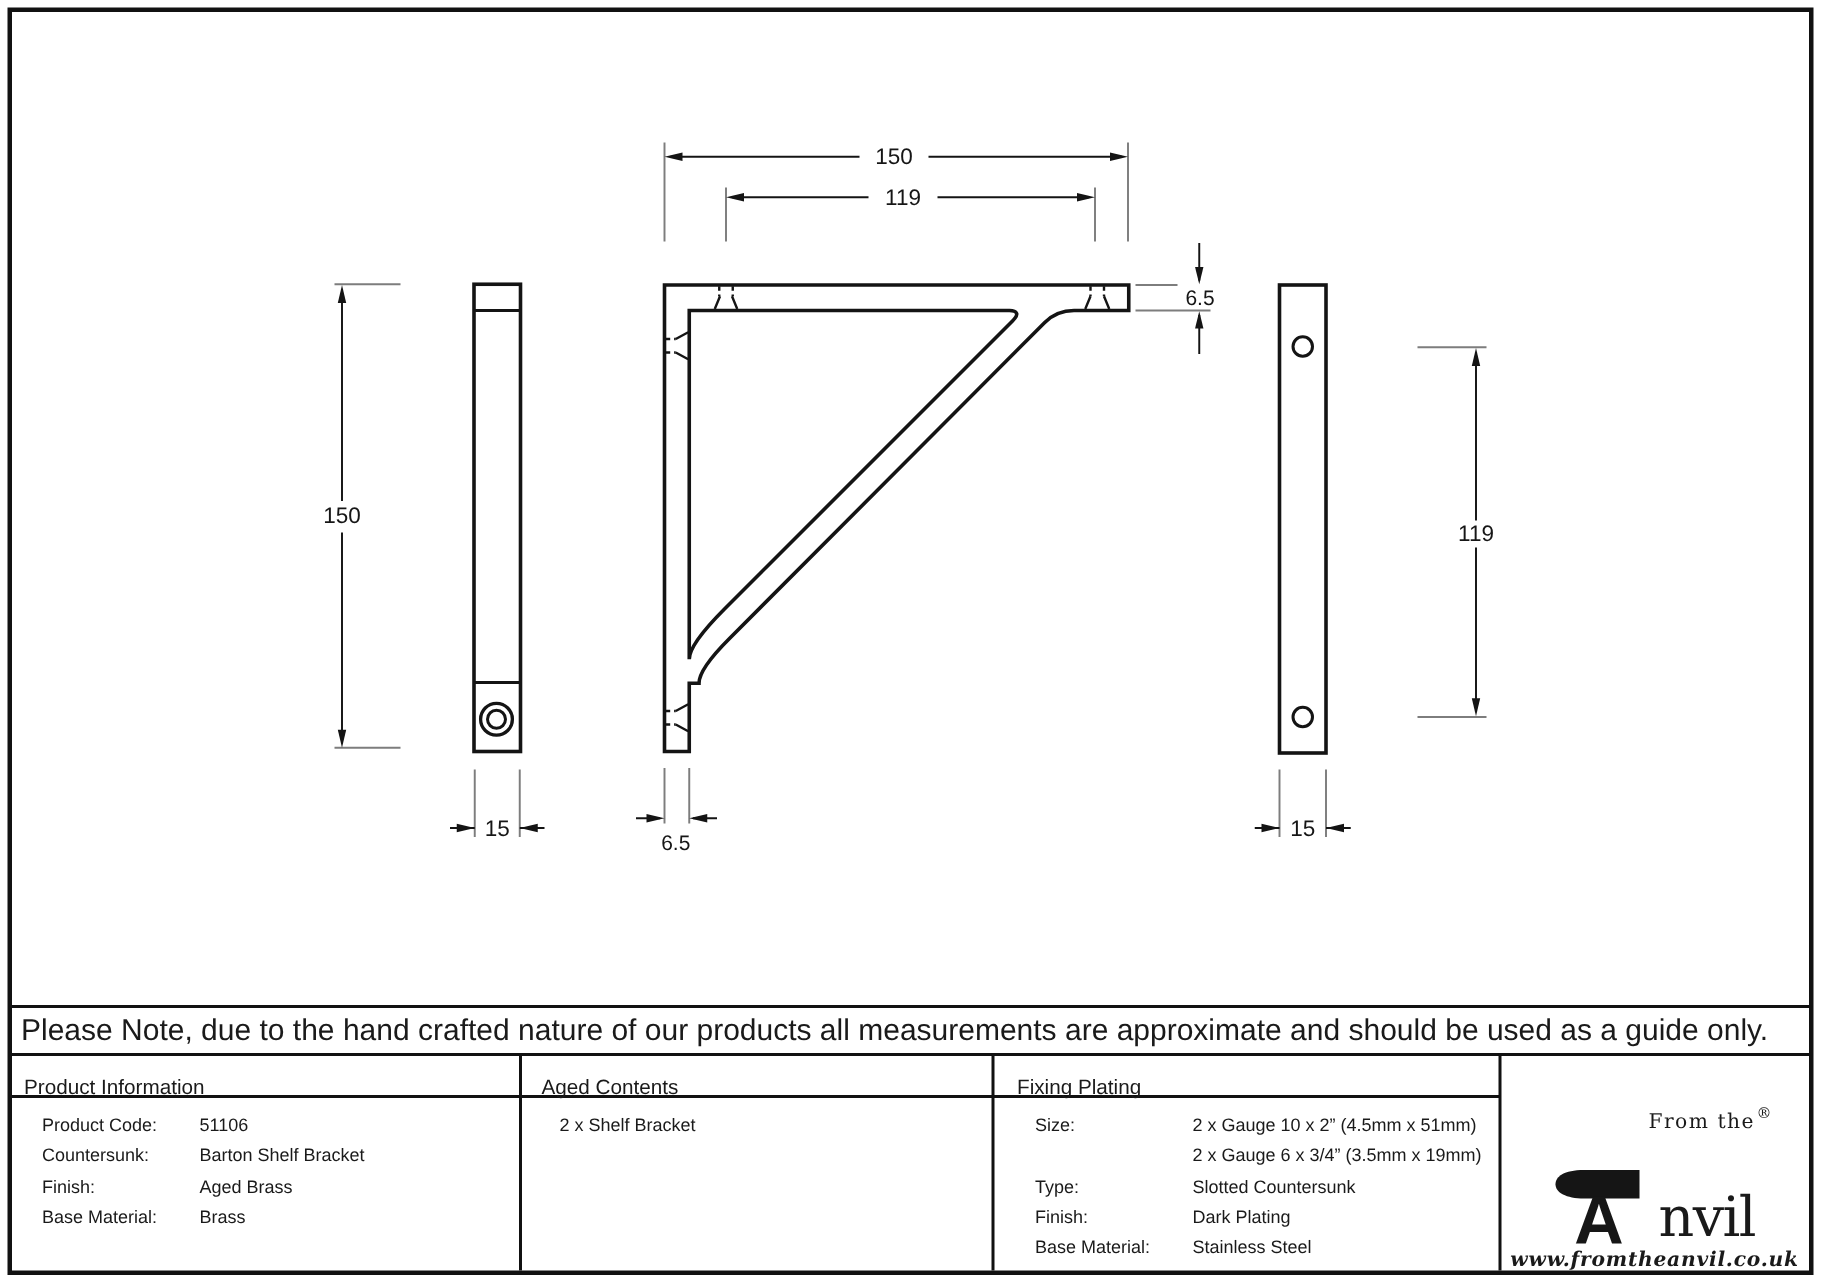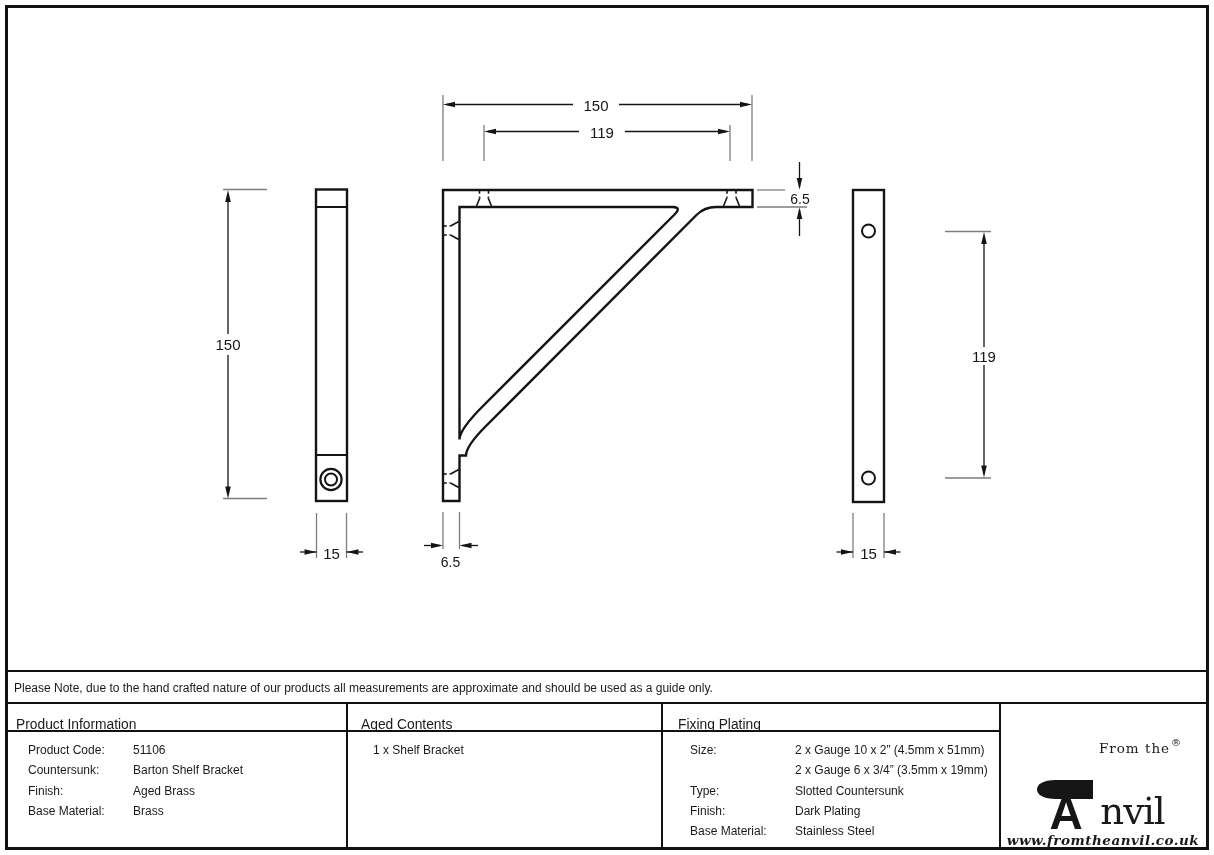--- a/index.html
+++ b/index.html
@@ -1,30 +1,30 @@
 <!DOCTYPE html>
 <html><head>
 <meta charset="utf-8">
 <style>
   html,body{margin:0;padding:0;background:#fff;overflow:hidden;}
   body{width:1214px;height:855px;position:relative;font-family:"Liberation Sans",sans-serif;color:#1a1a1a;}
   .sheet-border{position:absolute;left:5px;top:5px;width:1198px;height:839px;border:3px solid #111;box-sizing:content-box;}
   .drawing-svg{position:absolute;left:0;top:0;}
   .hline{position:absolute;background:#111;height:2.4px;}
   .vline{position:absolute;background:#111;width:2.4px;}
-  .note-row{position:absolute;left:14px;top:672px;width:1180px;height:31px;display:flex;align-items:center;font-size:12px;text-align:right;}
+  .note-row{position:absolute;left:14px;top:672px;width:1180px;height:31px;display:flex;align-items:center;font-size:20px;text-align:right;}
   .cell-header{position:absolute;top:704px;height:41px;display:flex;align-items:center;font-size:13.8px;}
   .cell-body{position:absolute;top:740px;font-size:12px;line-height:20.3px;margin-left:12px;}
   .kv-row{display:flex;}
   .kv-label{width:105px;flex:0 0 105px;}
   .kv-value{white-space:nowrap;}
   .logo{position:absolute;left:1002px;top:740px;width:202px;display:flex;flex-direction:column;align-items:center;}
   .brand{position:relative;display:flex;align-items:flex-end;}
   .anvil-a{position:relative;width:58px;height:50px;flex:0 0 58px;}
-  .brand-right{display:flex;flex-direction:column;align-items:center;margin-left:1px;}
+  .brand-right{display:flex;flex-direction:column;align-items:flex-end;margin-left:1px;}
   .fromthe{font-family:"DejaVu Serif",serif;font-size:13.5px;letter-spacing:1px;margin-bottom:-5px;padding-left:4px;}
   .nvil{font-family:"DejaVu Serif",serif;font-size:37px;line-height:34px;letter-spacing:-1px;margin-top:44px;}
   .reg{position:absolute;right:-11px;top:-3px;font-size:10px;font-family:"DejaVu Serif",serif;}
   .brand-url{font-family:"DejaVu Serif",serif;font-style:italic;font-weight:bold;font-size:13.5px;margin-top:3px;letter-spacing:0.5px;}
   svg text{font-family:"Liberation Sans",sans-serif;fill:#161616;}
 </style>
 </head>
 <body>
 
 <div class="sheet-border"></div>
@@ -173,21 +173,21 @@
     <span class="kv-label">Finish:</span>
     <span class="kv-value">Aged Brass</span>
   </div>
   <div class="kv-row">
     <span class="kv-label">Base Material:</span>
     <span class="kv-value">Brass</span>
   </div>
 </div>
 
 <div class="cell-body" style="left:361px;width:295px;">
-  <div>1 x Shelf Bracket</div>
+  <div>2 x Shelf Bracket</div>
 </div>
 
 <div class="cell-body" style="left:678px;width:322px;">
   <div class="kv-row">
     <span class="kv-label">Size:</span>
     <span class="kv-value">2 x Gauge 10 x 2” (4.5mm x 51mm)</span>
   </div>
   <div class="kv-row">
     <span class="kv-label"></span>
     <span class="kv-value">2 x Gauge 6 x 3/4” (3.5mm x 19mm)</span>

